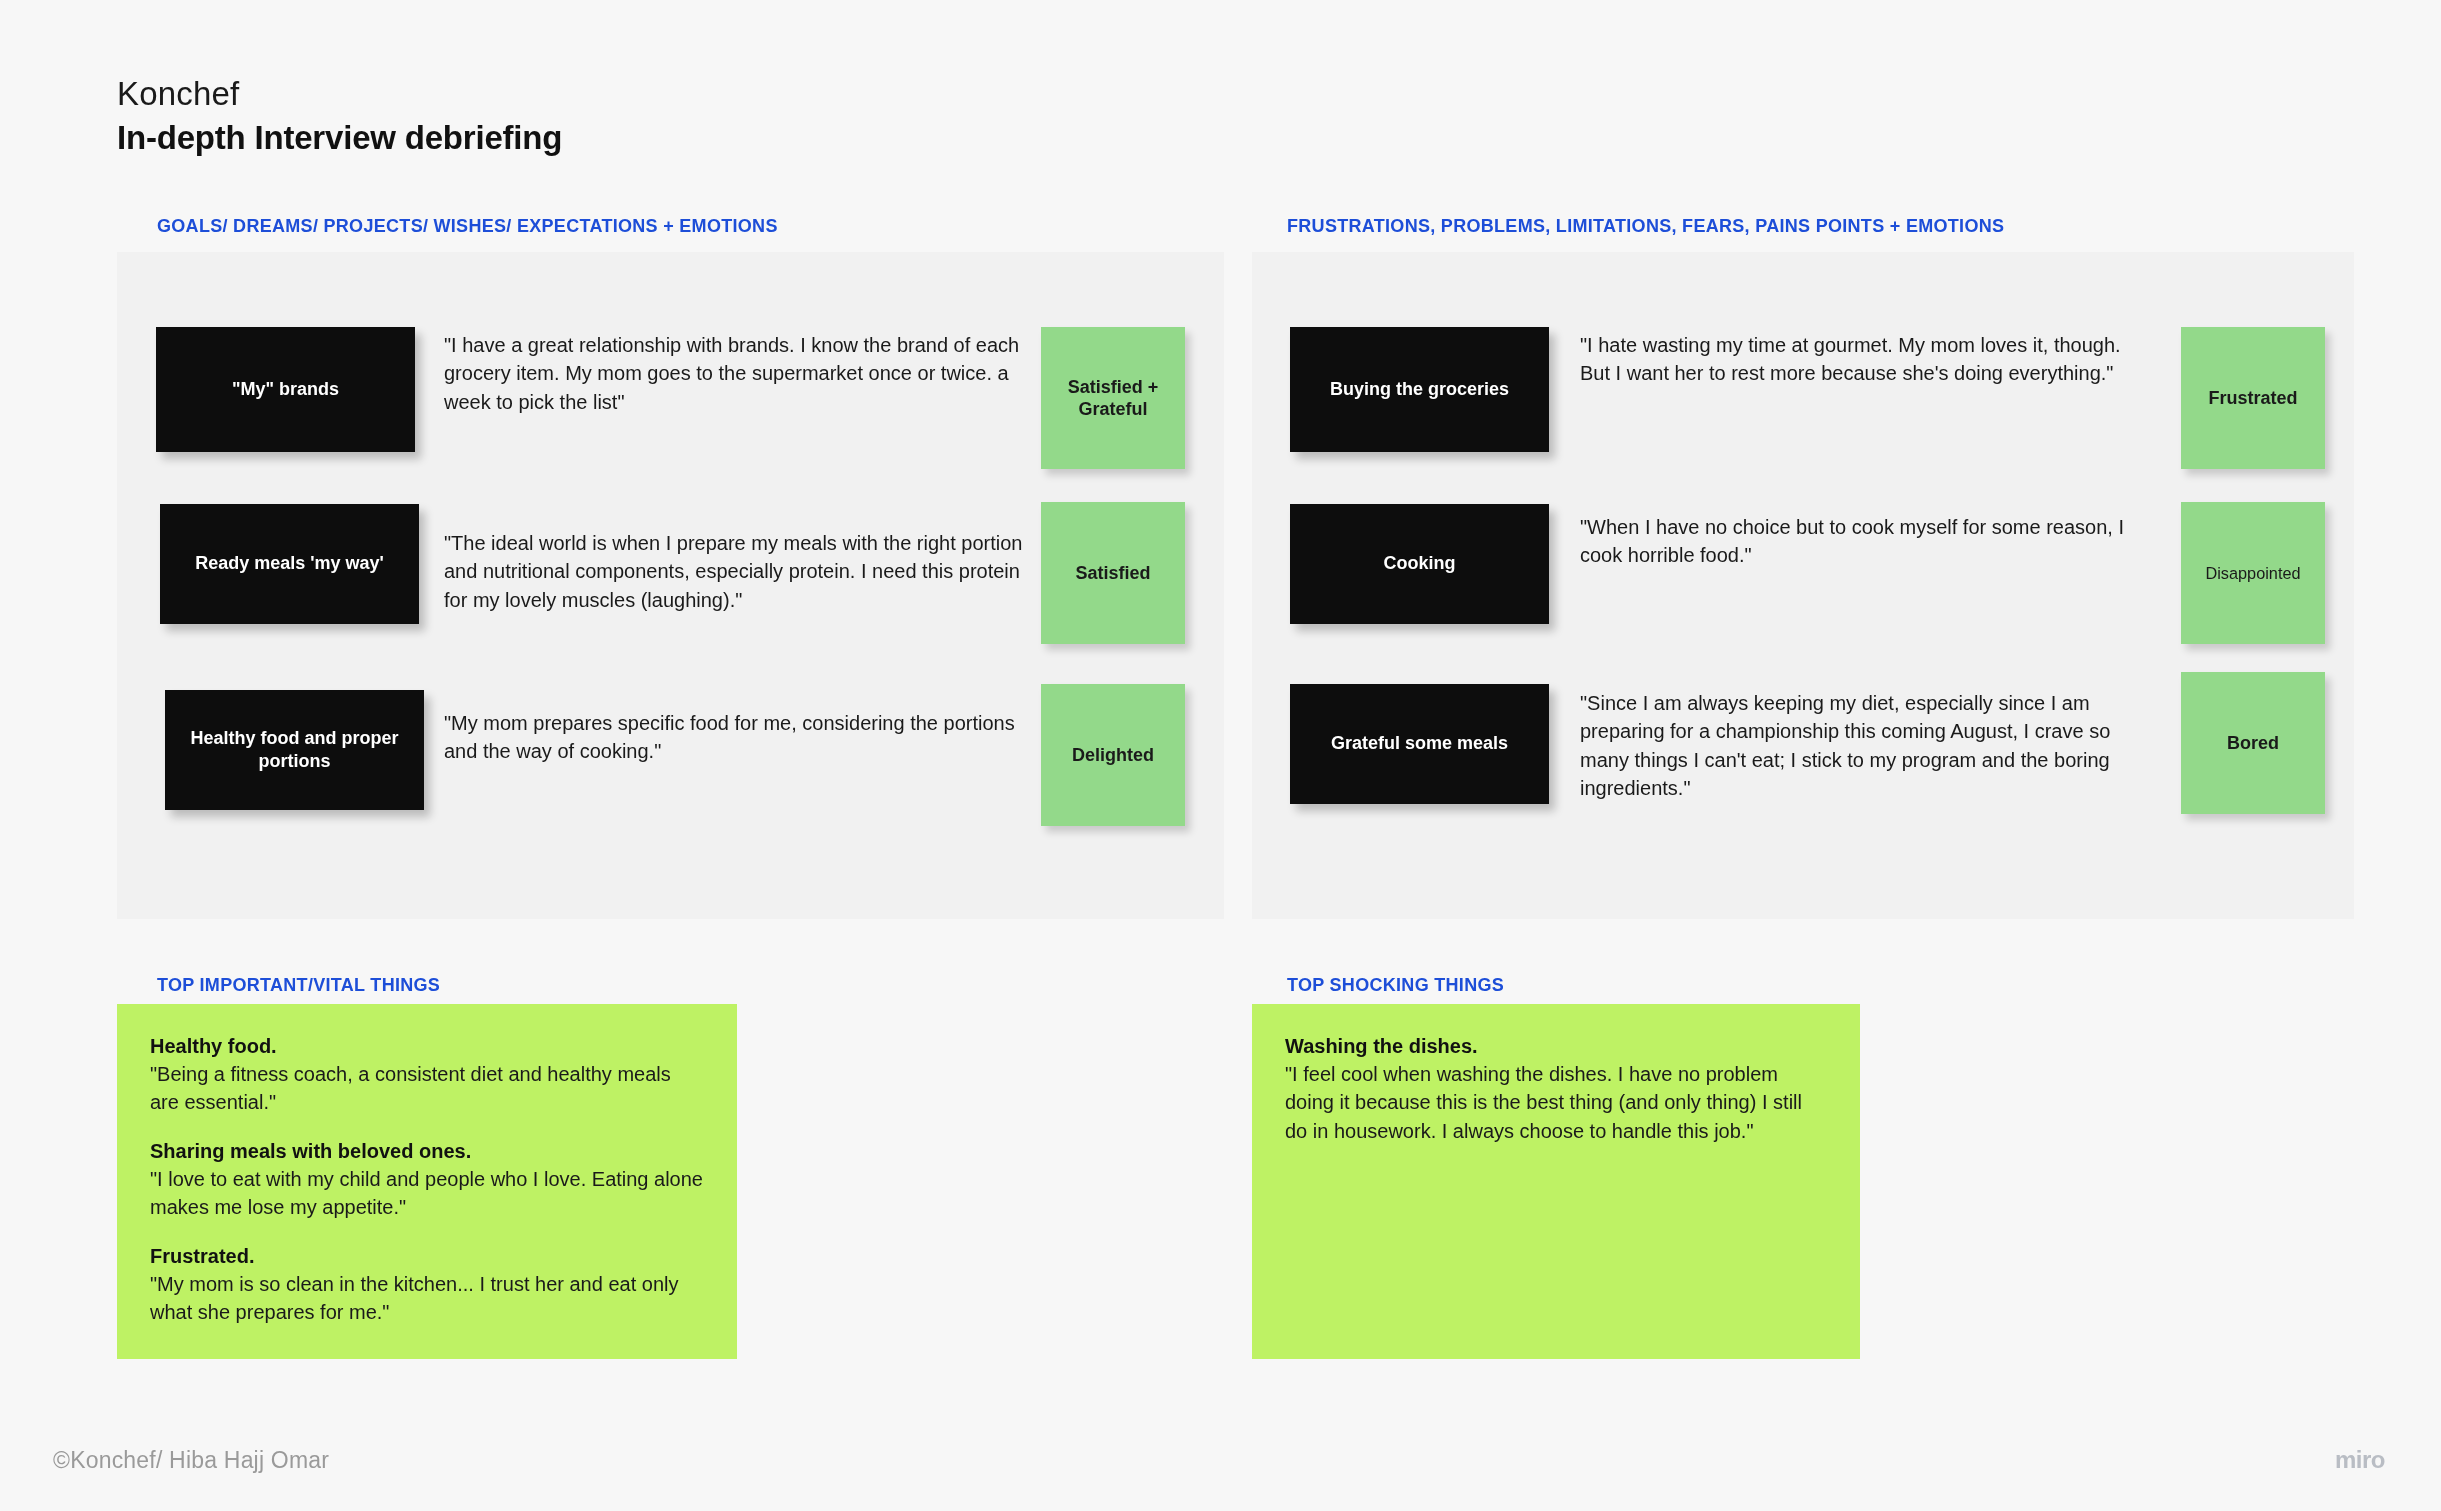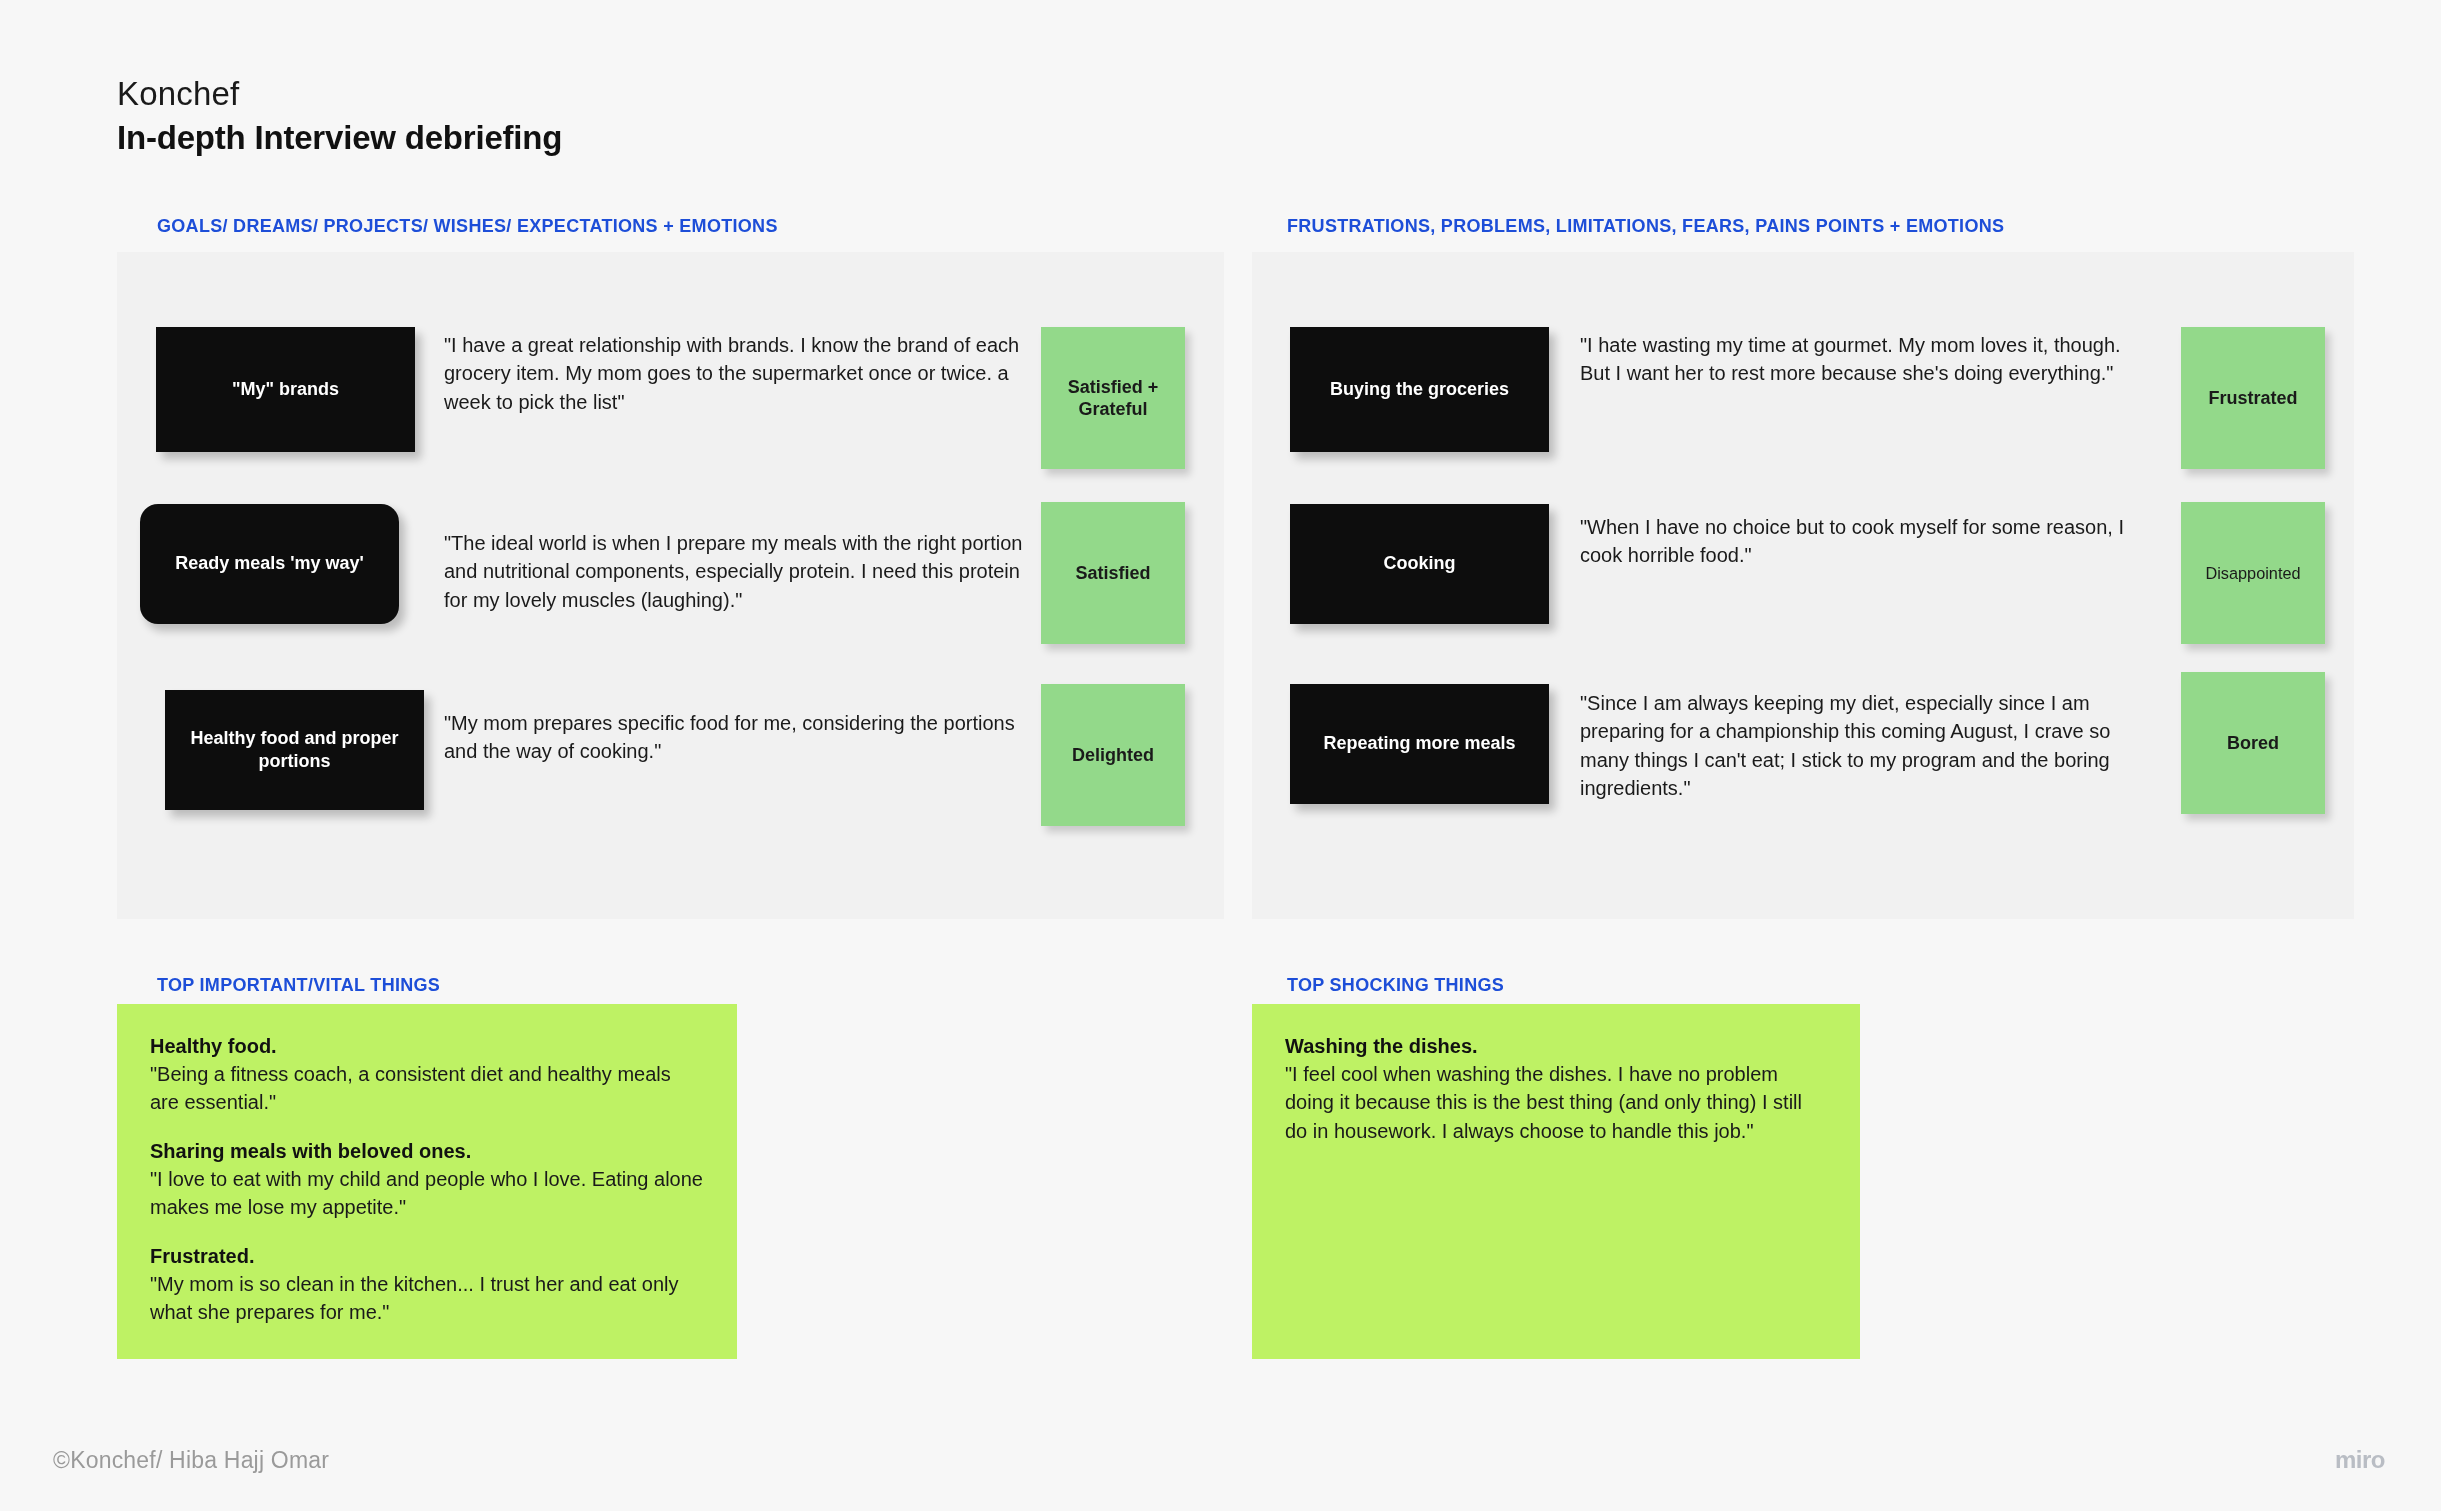--- a/index.html
+++ b/index.html
@@ -159,39 +159,39 @@
 
   <div class="section-label" style="left:157px; top:216px;">GOALS/ DREAMS/ PROJECTS/ WISHES/ EXPECTATIONS + EMOTIONS</div>
   <div class="section-label" style="left:1287px; top:216px;">FRUSTRATIONS, PROBLEMS, LIMITATIONS, FEARS, PAINS POINTS + EMOTIONS</div>
 
   <div class="panel" style="left:117px; top:252px; width:1107px; height:667px;"></div>
 
   <div class="topic-card" style="left:156px; top:327px; width:259px; height:125px;">"My" brands</div>
   <div class="quote" style="left:444px; top:331px; width:591px;">"I have a great relationship with brands. I know the brand of each grocery item. My mom goes to the supermarket once or twice. a week to pick the list"</div>
   <div class="sticky" style="left:1041px; top:327px; width:144px; height:142px;">Satisfied + Grateful</div>
 
-  <div class="topic-card" style="left:140px; top:504px; width:259px; height:120px;border-radius:18px;">Ready meals 'my way'</div>
+  <div class="topic-card" style="left:160px; top:504px; width:259px; height:120px;">Ready meals 'my way'</div>
   <div class="quote" style="left:444px; top:529px; width:591px;">"The ideal world is when I prepare my meals with the right portion and nutritional components, especially protein. I need this protein for my lovely muscles (laughing)."</div>
   <div class="sticky" style="left:1041px; top:502px; width:144px; height:142px;">Satisfied</div>
 
   <div class="topic-card" style="left:165px; top:690px; width:259px; height:120px;">Healthy food and proper portions</div>
   <div class="quote" style="left:444px; top:709px; width:591px;">"My mom prepares specific food for me, considering the portions and the way of cooking."</div>
   <div class="sticky" style="left:1041px; top:684px; width:144px; height:142px;">Delighted</div>
 
   <div class="panel" style="left:1252px; top:252px; width:1102px; height:667px;"></div>
 
   <div class="topic-card" style="left:1290px; top:327px; width:259px; height:125px;">Buying the groceries</div>
   <div class="quote" style="left:1580px; top:331px; width:576px;">"I hate wasting my time at gourmet. My mom loves it, though. But I want her to rest more because she's doing everything."</div>
   <div class="sticky" style="left:2181px; top:327px; width:144px; height:142px;">Frustrated</div>
 
   <div class="topic-card" style="left:1290px; top:504px; width:259px; height:120px;">Cooking</div>
   <div class="quote" style="left:1580px; top:513px; width:576px;">"When I have no choice but to cook myself for some reason, I cook horrible food."</div>
   <div class="sticky small-text" style="left:2181px; top:502px; width:144px; height:142px;">Disappointed</div>
 
-  <div class="topic-card" style="left:1290px; top:684px; width:259px; height:120px;">Repeating more meals</div>
+  <div class="topic-card" style="left:1290px; top:684px; width:259px; height:120px;">Grateful some meals</div>
   <div class="quote" style="left:1580px; top:689px; width:576px;">"Since I am always keeping my diet, especially since I am preparing for a championship this coming August, I crave so many things I can't eat; I stick to my program and the boring ingredients."</div>
   <div class="sticky" style="left:2181px; top:672px; width:144px; height:142px;">Bored</div>
 
   <div class="section-label" style="left:157px; top:975px;">TOP IMPORTANT/VITAL THINGS</div>
   <div class="section-label" style="left:1287px; top:975px;">TOP SHOCKING THINGS</div>
 
   <div class="bottom-box" style="left:117px; top:1004px; width:620px; height:355px;">
     <div class="bb-item">
       <div class="bb-title">Healthy food.</div>
       <div class="bb-body">"Being a fitness coach, a consistent diet and healthy meals are essential."</div>

